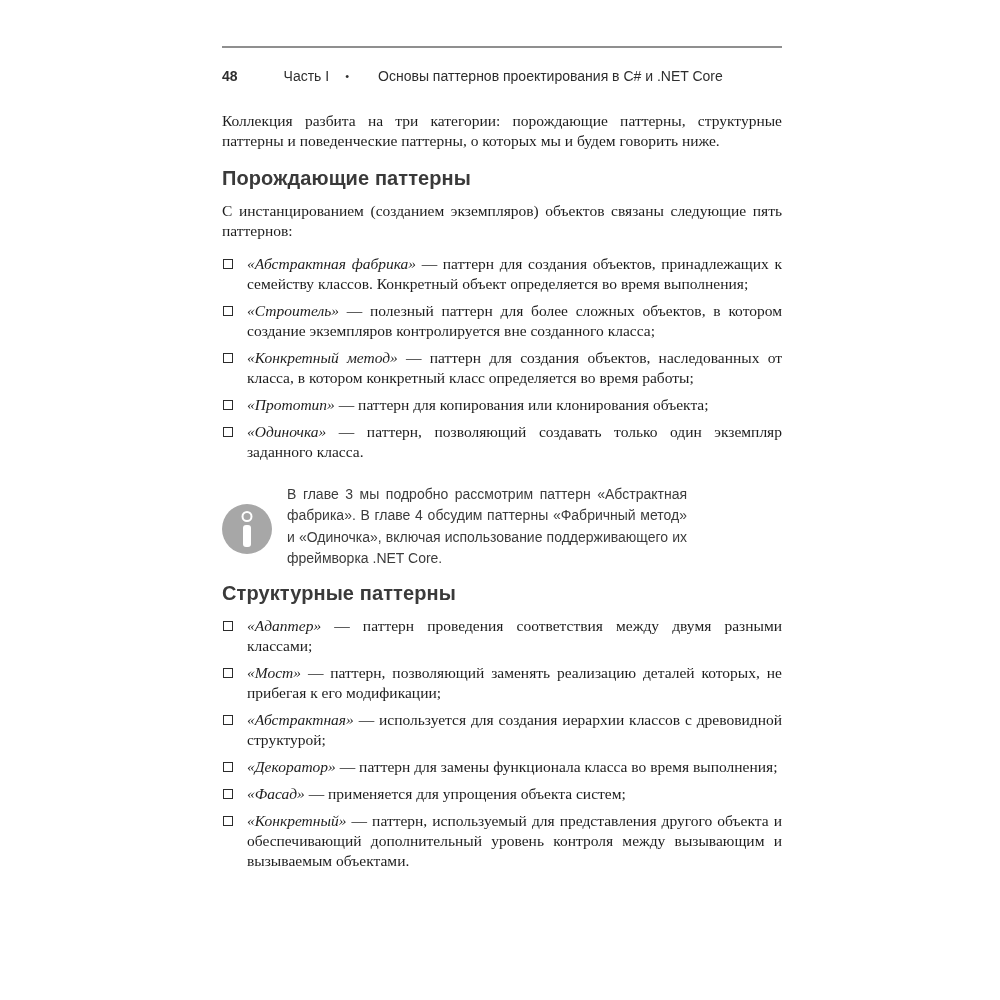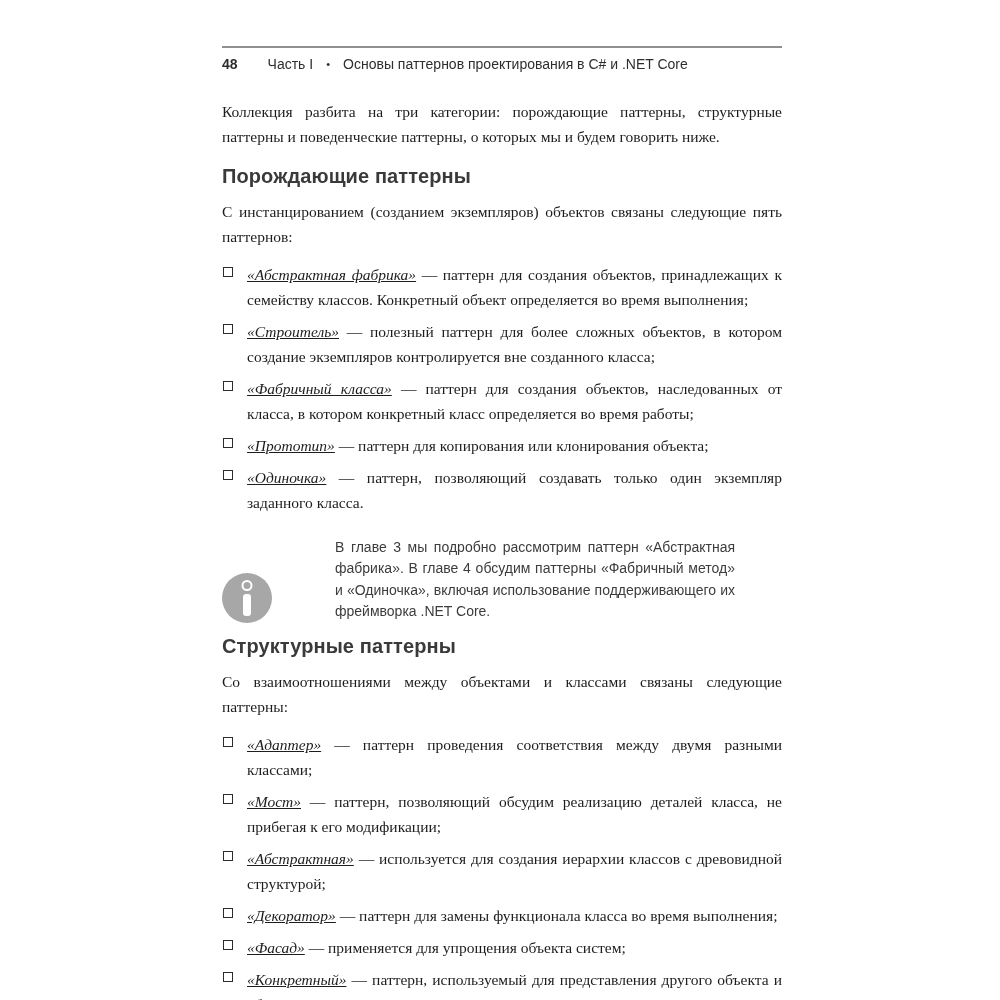--- a/index.html
+++ b/index.html
@@ -13,35 +13,36 @@
   .page {
     position: absolute;
     left: 222px;
     top: 46px;
     width: 560px;
     color: #1d1d1d;
   }
   
   .runhead {
     border-top: 2px solid #8f8f8f;
-    padding-top: 8px;
+    padding-top: 20px;
     font-family: "Liberation Sans", sans-serif;
     font-size: 14px;
     color: #2e2e2e;
     display: flex;
     align-items: baseline;
+    gap: 16px;
   }
   .runhead .pagenum { font-weight: bold; margin-right: 30px; }
-  .runhead .part    { margin-right: 13px; }
+  .runhead .part    { }
   .runhead .dot     { margin-right: 13px; font-size: 11px; position: relative; top: -1px; }
   
   .serif {
     font-family: "Liberation Serif", serif;
     font-size: 15.5px;
-    line-height: 25px;
+    line-height: 20px;
     text-align: justify;
     color: #1d1d1d;
   }
   .intro { margin-top: 27px; }
   h2 {
     font-family: "Liberation Sans", sans-serif;
     font-size: 20px;
     font-weight: bold;
     color: #3a3a3a;
     margin: 12px 0 11px 0;
@@ -61,27 +62,26 @@
   ul.patterns li .sq {
     position: absolute;
     left: 1px;
     top: 5px;
     width: 8px;
     height: 8px;
     border: 1.5px solid #2c2c2c;
     background: #ffffff;
     display: inline-block;
   }
-  .term { font-style: italic; text-decoration: underline; }
+  .term { font-style: italic; }
   
   .note {
     display: flex;
-    align-items: flex-end;
+    align-items: center;
     margin: 22px 0 2px 0;
-    gap: 48px;
   }
   .note-icon {
     flex: 0 0 auto;
     width: 50px;
     height: 50px;
     border-radius: 50%;
     background: #a7a7a7;
     position: relative;
     margin-top: 5px;
   }
@@ -142,21 +142,21 @@
         </li>
 
         <li>
           <span class="sq"></span>
           <span class="term">«Строитель»</span>
           <span>— полезный паттерн для более сложных объектов, в котором создание экземпляров контролируется вне созданного класса;</span>
         </li>
 
         <li>
           <span class="sq"></span>
-          <span class="term">«Фабричный класса»</span>
+          <span class="term">«Конкретный метод»</span>
           <span>— паттерн для создания объектов, наследованных от класса, в котором конкретный класс определяется во время работы;</span>
         </li>
 
         <li>
           <span class="sq"></span>
           <span class="term">«Прототип»</span>
           <span>— паттерн для копирования или клонирования объекта;</span>
         </li>
 
         <li>
@@ -170,33 +170,32 @@
   <div class="note">
     <div class="note-icon">
       <span class="i-dot"></span>
       <span class="i-stem"></span>
     </div>
     <div class="note-text">В главе 3 мы подробно рассмотрим паттерн «Абстрактная фабрика». В главе 4 обсудим паттерны «Фабричный метод» и «Одиночка», включая использование поддерживающего их фреймворка .NET Core.</div>
   </div>
 
   <div>
     <h2>Структурные паттерны</h2>
-    <p class="serif lead">Со взаимоотношениями между объектами и классами связаны следующие паттерны:</p>
     <ul class="patterns serif">
 
         <li>
           <span class="sq"></span>
           <span class="term">«Адаптер»</span>
           <span>— паттерн проведения соответствия между двумя разными классами;</span>
         </li>
 
         <li>
           <span class="sq"></span>
           <span class="term">«Мост»</span>
-          <span>— паттерн, позволяющий обсудим реализацию деталей класса, не прибегая к его модификации;</span>
+          <span>— паттерн, позволяющий заменять реализацию деталей которых, не прибегая к его модификации;</span>
         </li>
 
         <li>
           <span class="sq"></span>
           <span class="term">«Абстрактная»</span>
           <span>— используется для создания иерархии классов с древовидной структурой;</span>
         </li>
 
         <li>
           <span class="sq"></span>

